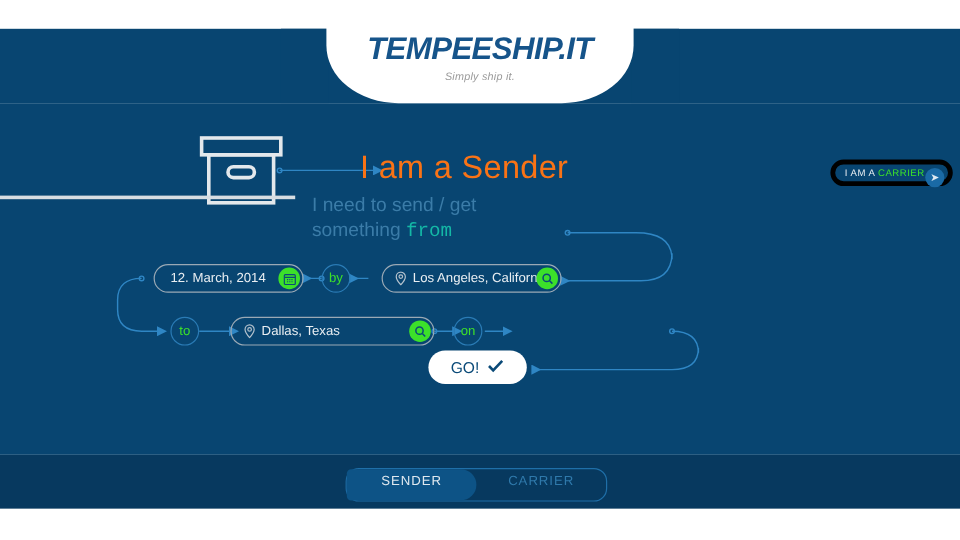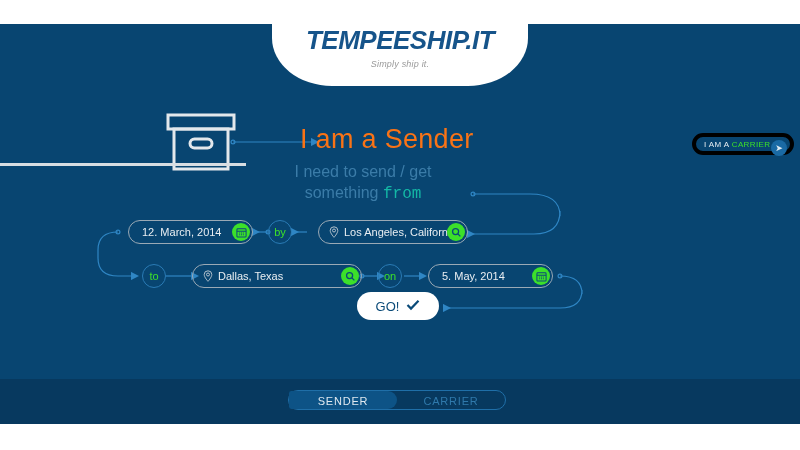--- a/index.html
+++ b/index.html
@@ -141,21 +141,21 @@
     color: #f97316;
     font-weight: 300;
     letter-spacing: 0.3px;
     white-space: nowrap;
   }
   .subhead {
     position: absolute;
     left: 260px;
     top: 75px;
     width: 206px;
-    text-align: center;
+    text-align: left;
     font-size: 16px;
     line-height: 21px;
     color: #3b7ca8;
   }
   .subhead .hl { color: #14b8a6; font-family: Liberation Mono, monospace; }
 
   
   .carrier-pill {
     position: absolute;
     left: 692px;
@@ -266,21 +266,21 @@
     top: 363px;
     width: 800px;
     height: 45px;
     background: #07395f;
   }
   .toggle {
     position: absolute;
     left: 288px;
     top: 11px;
     width: 218px;
-    height: 20px;
+    height: 28px;
     border: 1px solid #1f6fa8;
     border-radius: 11px;
     box-sizing: border-box;
     display: flex;
     align-items: flex-end;
   }
   .toggle .half {
     flex: 1;
     text-align: center;
     font-size: 11px;
@@ -416,29 +416,20 @@
       <span class="green-btn">
         <svg width="11" height="11" viewBox="0 0 12 12" fill="none" stroke="#0a4a78" stroke-width="1.4">
           <circle cx="5" cy="5" r="3.3"></circle>
           <path d="M7.6 7.6 L10.2 10.2"></path>
         </svg>
       </span>
     </div>
 
     <div class="conn" style="left:378px; top:178px;">on</div>
 
-    <div class="field no-pin" style="left:428px; top:178px; width:125px;">
-      <span class="txt">5. May, 2014</span>
-      <span class="green-btn">
-        <svg width="11" height="11" viewBox="0 0 12 12" fill="none" stroke="#0a4a78" stroke-width="1.1">
-          <rect x="1" y="2" width="10" height="9" rx="1"></rect>
-          <path d="M1 4.6 H11 M3.5 6.5 H4.5 M5.5 6.5 H6.5 M7.5 6.5 H8.5 M3.5 8.5 H4.5 M5.5 8.5 H6.5 M7.5 8.5 H8.5"></path>
-        </svg>
-      </span>
-    </div>
 
     <div class="go-btn">
       <span>GO!</span>
       <span>
         <svg width="14" height="12" viewBox="0 0 14 12" fill="none" stroke="#0a4a78" stroke-width="2.2">
           <path d="M1.5 6 L5 9.6 L12.5 1.8"></path>
         </svg>
       </span>
     </div>
 

